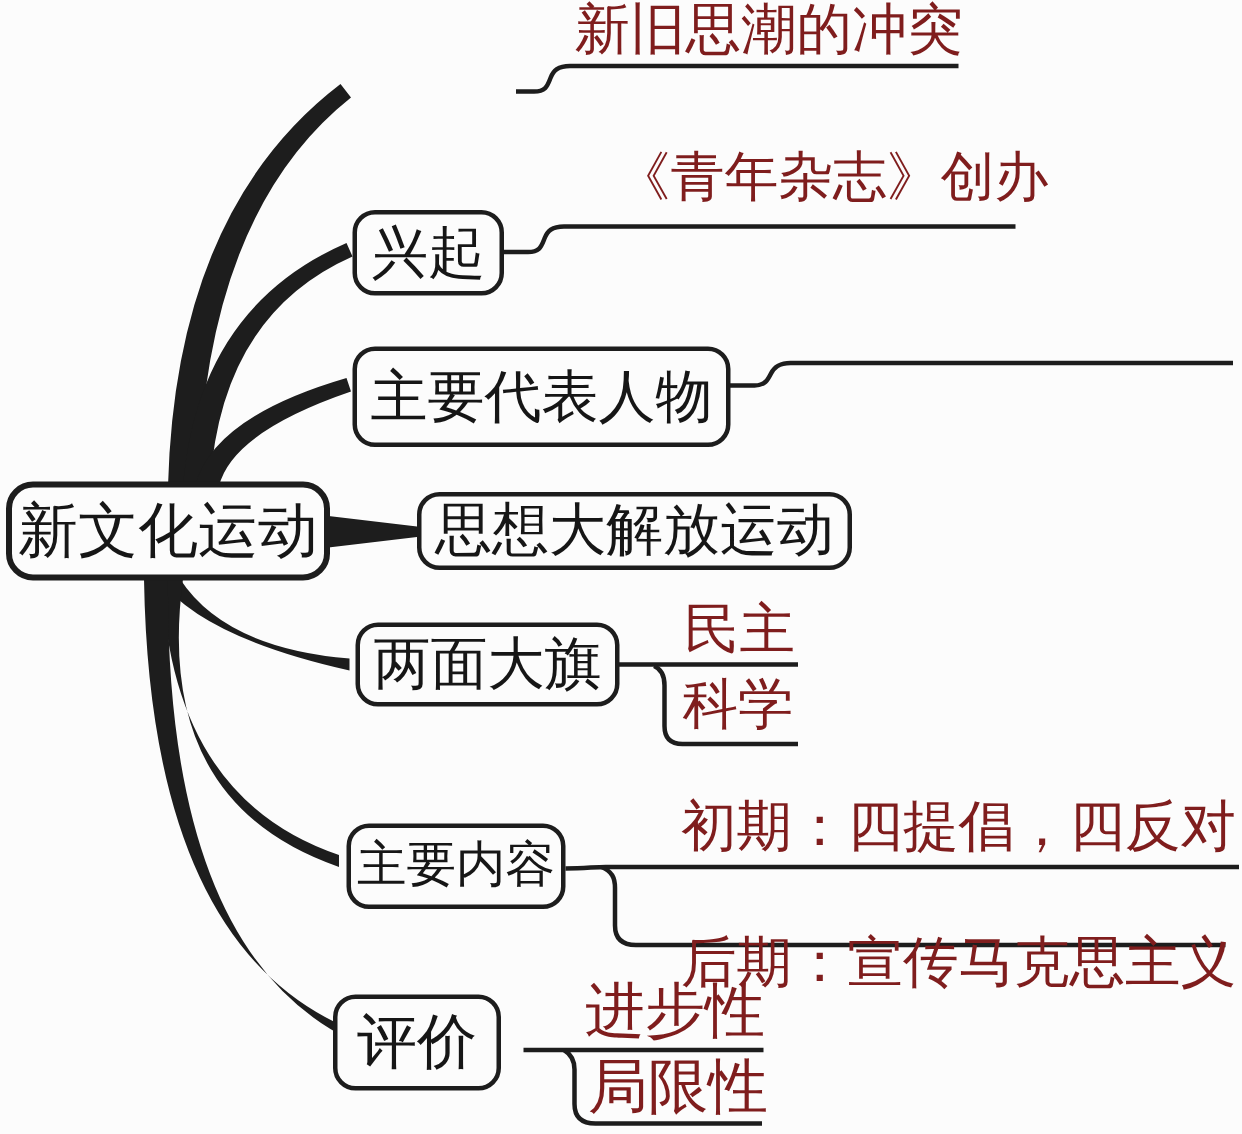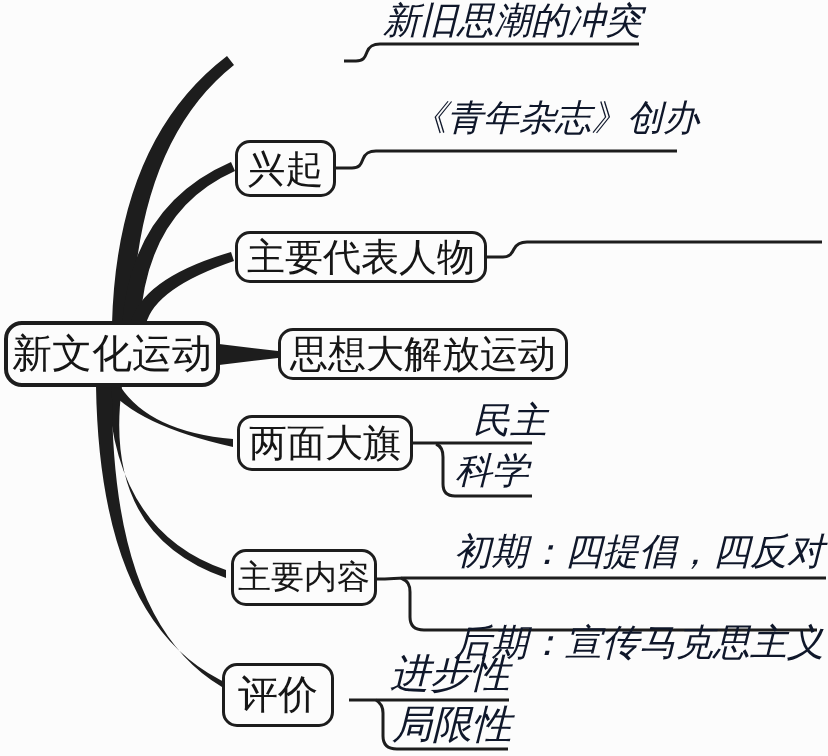--- a/index.html
+++ b/index.html
@@ -21,24 +21,23 @@
     border-radius:15px;
     background:#fcfcfc;
     display:flex;align-items:center;justify-content:center;
     color:#161616;
     white-space:nowrap;
     line-height:1;
   }
   .node.root{border-width:4px;border-radius:18px;}
   .leaf{
     position:absolute;
-    color:#0f172a;
+    color:#7f1d1d;
     white-space:nowrap;
     line-height:1.05;
-    font-style:italic;
   }
 </style>
 </head>
 <body>
 
 <div class="canvas">
 
   <svg class="links" width="828" height="756" viewBox="0 0 828 756">
 
     <g fill="#1d1d1d" stroke="none">
@@ -66,21 +65,21 @@
 
   <div class="node root" style="left:4px;top:321px;width:216px;height:66px;font-size:40px;">
     <span>新文化运动</span>
   </div>
 
 
   <div class="node" style="left:235px;top:140px;width:101px;height:57px;font-size:38px;">
     <span>兴起</span>
   </div>
 
-  <div class="node" style="left:235px;top:231px;width:252px;height:52px;font-size:38px;">
+  <div class="node" style="left:235px;top:231px;width:252px;height:67px;font-size:38px;">
     <span>主要代表人物</span>
   </div>
 
   <div class="node" style="left:278px;top:328px;width:290px;height:52px;font-size:38px;">
     <span>思想大解放运动</span>
   </div>
 
   <div class="node" style="left:237px;top:415px;width:176px;height:56px;font-size:38px;">
     <span>两面大旗</span>
   </div>
@@ -91,21 +90,21 @@
 
   <div class="node" style="left:222px;top:663px;width:112px;height:64px;font-size:40px;">
     <span>评价</span>
   </div>
 
   <div class="leaf" style="left:383px;top:2px;font-size:37px;">新旧思潮的冲突</div>
 
   <div class="leaf" style="left:385px;top:100px;font-size:36px;margin-left:26px;">《青年杂志》创办</div>
 
 
-  <div class="leaf" style="left:473px;top:402px;font-size:37px;">民主</div>
+  <div class="leaf" style="left:456px;top:402px;font-size:37px;">民主</div>
 
   <div class="leaf" style="left:455px;top:452px;font-size:37px;">科学</div>
 
   <div class="leaf" style="left:454px;top:533px;font-size:37px;">初期：四提倡，四反对</div>
 
   <div class="leaf" style="left:454px;top:576px;font-size:37px;margin-top:48px;">后期：宣传马克思主义</div>
 
   <div class="leaf" style="left:390px;top:653px;font-size:40px;">进步性</div>
 
   <div class="leaf" style="left:392px;top:704px;font-size:40px;">局限性</div>

